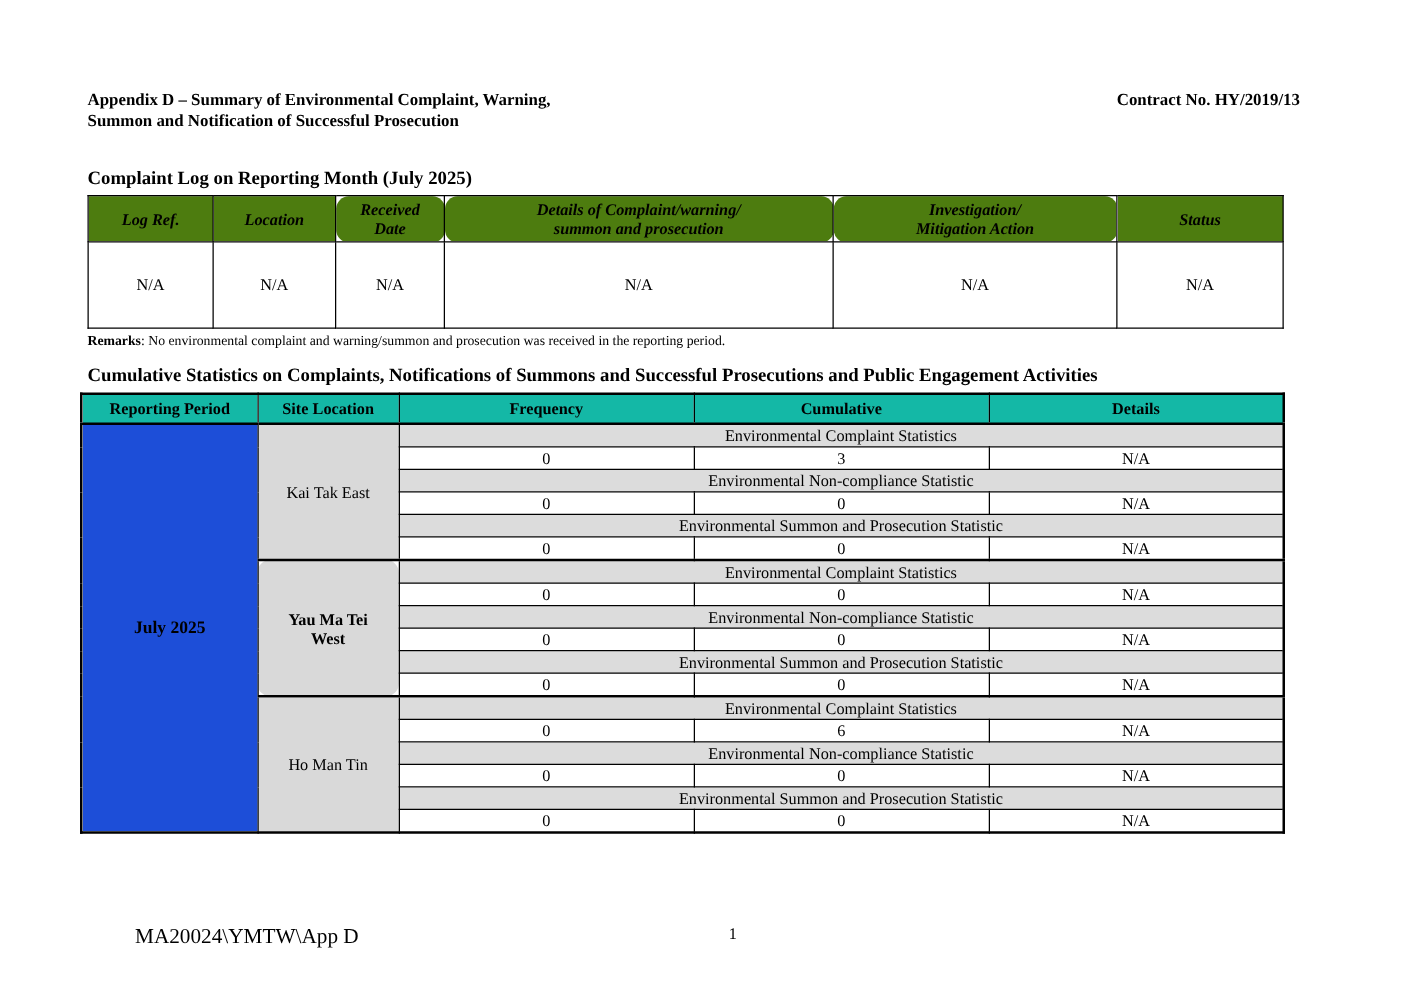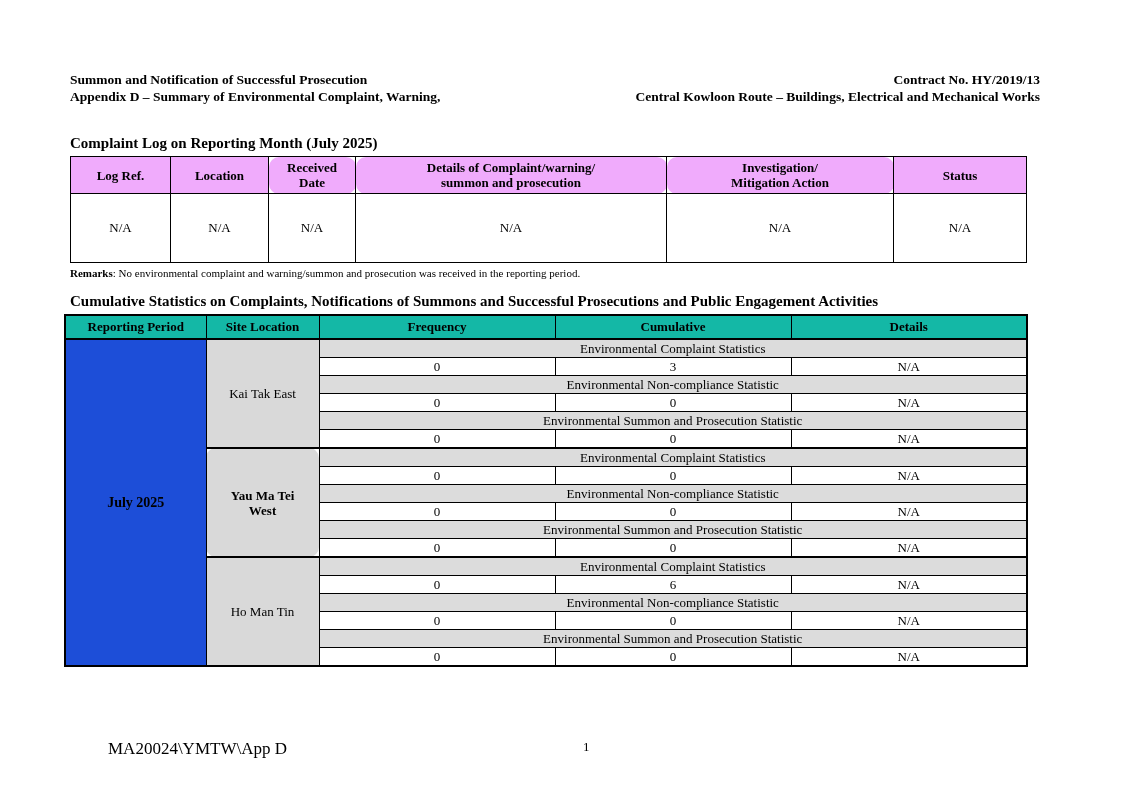--- a/index.html
+++ b/index.html
@@ -26,21 +26,21 @@
   }
 
   
   .complaint-section { position: absolute; top: 135px; left: 70px; width: 956px; }
   table { border-collapse: collapse; table-layout: fixed; }
   .t1 { width: 956px; border: 1px solid #000; }
   .t1 th, .t1 td {
     border: 1px solid #000; text-align: center; vertical-align: middle;
     font-size: 13px; padding: 2px 3px; overflow: hidden;
   }
-  .t1 th { background: #f0abfc; font-weight: bold; height: 32px; line-height: 15px; }
+  .t1 th { background: #4d7c0f; font-weight: bold; height: 32px; line-height: 15px; font-style: italic; }
   .t1 td.body-cell { height: 64px; background: #ffffff; }
   .multiline { white-space: pre-line; border-radius: 10px; }
   .remarks { font-size: 11px; margin-top: 4px; }
   .remarks b { font-weight: bold; }
 
   
   .cumulative-section { position: absolute; top: 293px; left: 64px; width: 962px; }
   .cumulative-section .section-title { margin-left: 6px; }
   .t2 { width: 962px; border: 2px solid #000; }
   .t2 th, .t2 td {
@@ -63,26 +63,25 @@
 
   
   .footer-ref { position: absolute; top: 739px; left: 70px; font-size: 17px; margin-left: 38px; }
   .footer-page { position: absolute; top: 739px; left: 583px; font-size: 13px; }
 </style>
 </head>
 <body>
 
 <div class="doc-header">
   <div class="left">
+    <div>Appendix D – Summary of Environmental Complaint, Warning,</div>
     <div>Summon and Notification of Successful Prosecution</div>
-    <div>Appendix D – Summary of Environmental Complaint, Warning,</div>
   </div>
   <div class="right">
     <div>Contract No. HY/2019/13</div>
-    <div>Central Kowloon Route – Buildings, Electrical and Mechanical Works</div>
   </div>
 </div>
 
 <div class="complaint-section">
   <div class="section-title">Complaint Log on Reporting Month (July 2025)</div>
   <table class="t1">
     <colgroup>
       <col style="width:100px">
         <col style="width:98px">
         <col style="width:87px">

